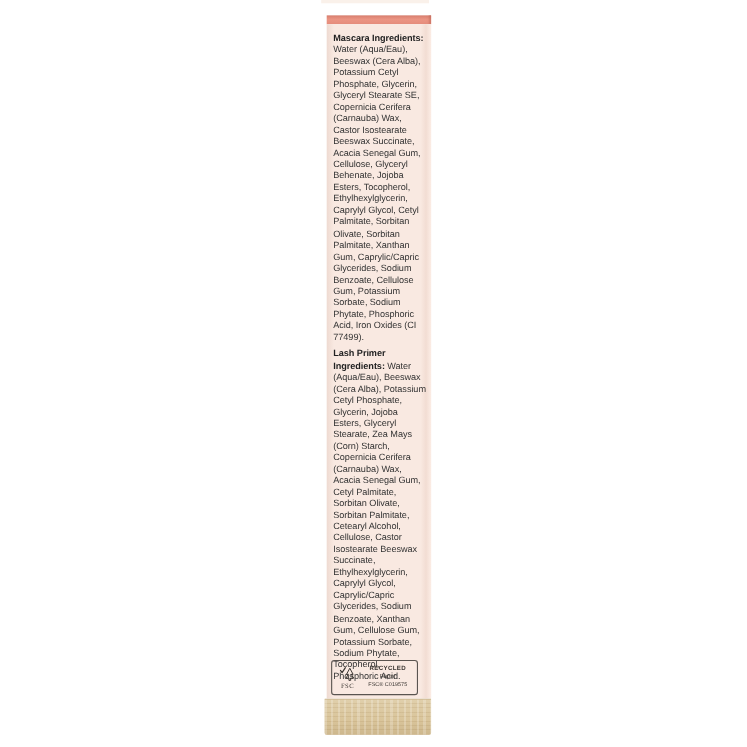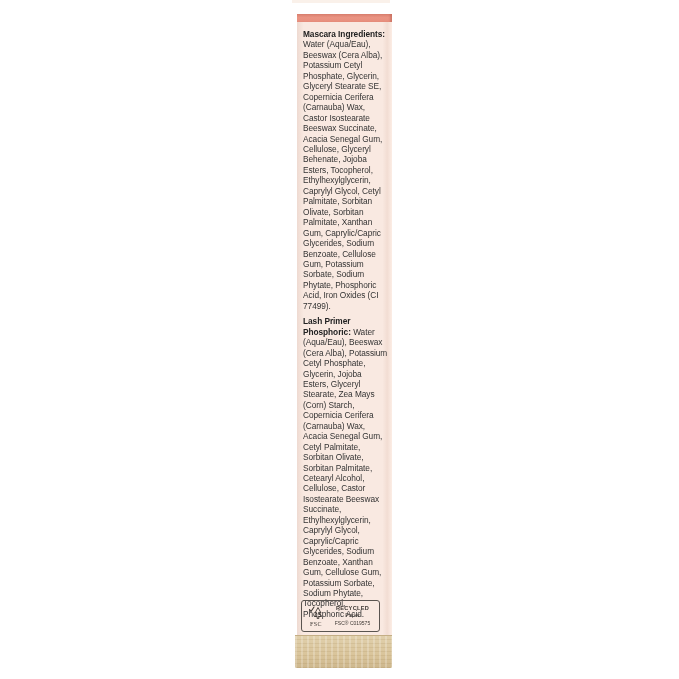--- a/index.html
+++ b/index.html
@@ -99,21 +99,21 @@
   <div class="box">
     <div class="band"></div>
     <div class="panel">
 
       <div class="ingredients">
         <p class="para">
           <span class="hd">Mascara Ingredients:</span>
           <span>Water (Aqua/Eau), Beeswax (Cera Alba), Potassium Cetyl Phosphate, Glycerin, Glyceryl Stearate SE, Copernicia Cerifera (Carnauba) Wax, Castor Isostearate Beeswax Succinate, Acacia Senegal Gum, Cellulose, Glyceryl Behenate, Jojoba Esters, Tocopherol, Ethylhexylglycerin, Caprylyl Glycol, Cetyl Palmitate, Sorbitan Olivate, Sorbitan Palmitate, Xanthan Gum, Caprylic/Capric Glycerides, Sodium Benzoate, Cellulose Gum, Potassium Sorbate, Sodium Phytate, Phosphoric Acid, Iron Oxides (CI 77499).</span>
         </p>
         <p class="para">
-          <span class="hd">Lash Primer Phosphoric:</span>
+          <span class="hd">Lash Primer Ingredients:</span>
           <span>Water (Aqua/Eau), Beeswax (Cera Alba), Potassium Cetyl Phosphate, Glycerin, Jojoba Esters, Glyceryl Stearate, Zea Mays (Corn) Starch, Copernicia Cerifera (Carnauba) Wax, Acacia Senegal Gum, Cetyl Palmitate, Sorbitan Olivate, Sorbitan Palmitate, Cetearyl Alcohol, Cellulose, Castor Isostearate Beeswax Succinate, Ethylhexylglycerin, Caprylyl Glycol, Caprylic/Capric Glycerides, Sodium Benzoate, Xanthan Gum, Cellulose Gum, Potassium Sorbate, Sodium Phytate, Tocopherol, Phosphoric Acid.</span>
         </p>
       </div>
 
       <div class="fsc-badge">
         <div class="fsc-left">
           <svg width="16" height="15" viewBox="0 0 16 15">
             <path d="M1.5 4.5 L3 6.5 L6 2" fill="none" stroke="#3c3733" stroke-width="1.1" stroke-linecap="round" stroke-linejoin="round"></path>
             <path d="M10 2.5 L7 8 H8.7 L6.5 11.5 H9.2 V13.5 H10.8 V11.5 H13.5 L11.3 8 H13 Z" fill="none" stroke="#3c3733" stroke-width="0.9" stroke-linejoin="round"></path>
           </svg>

